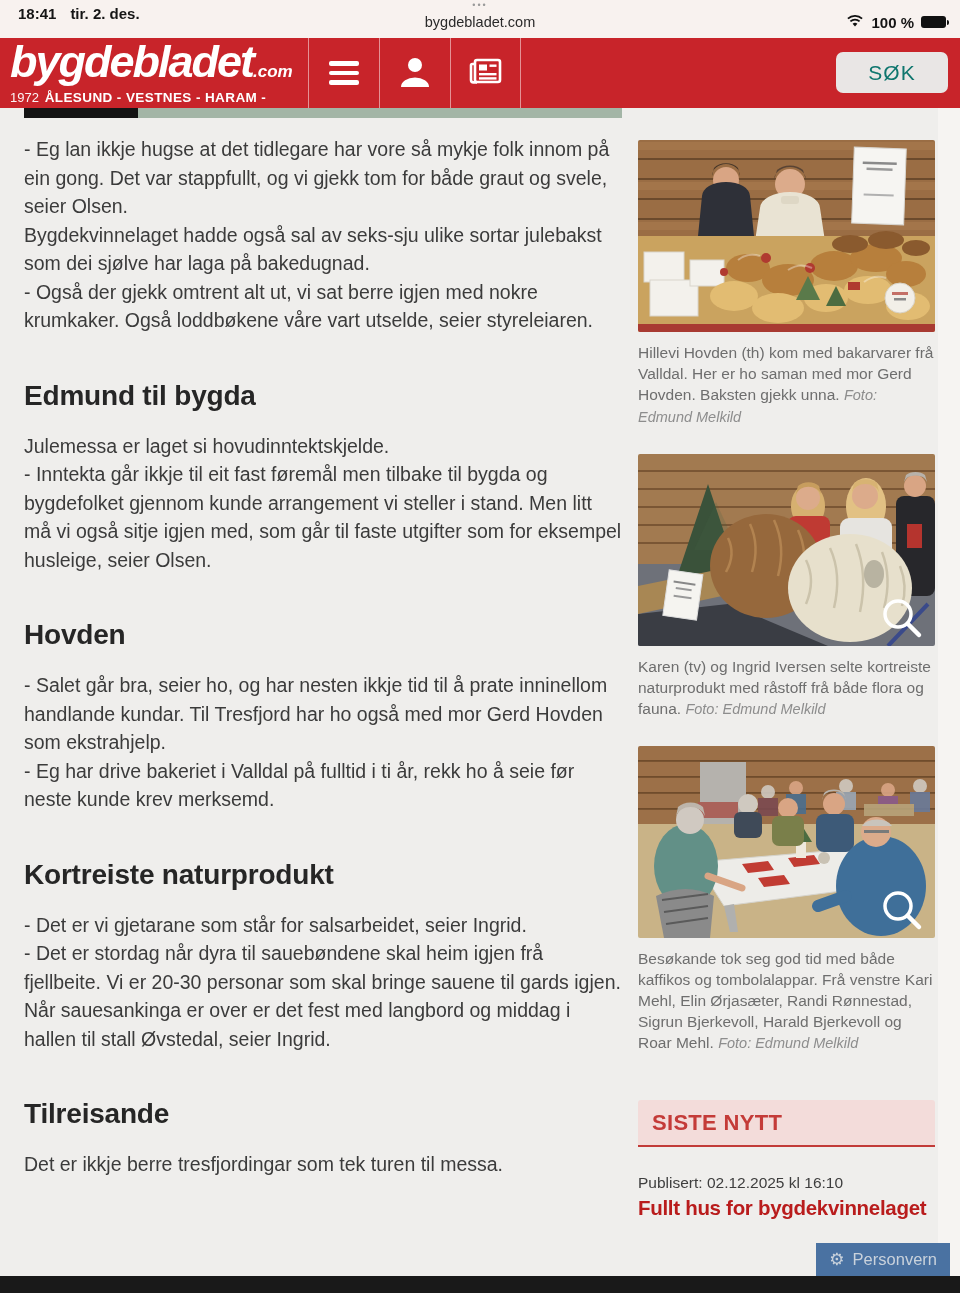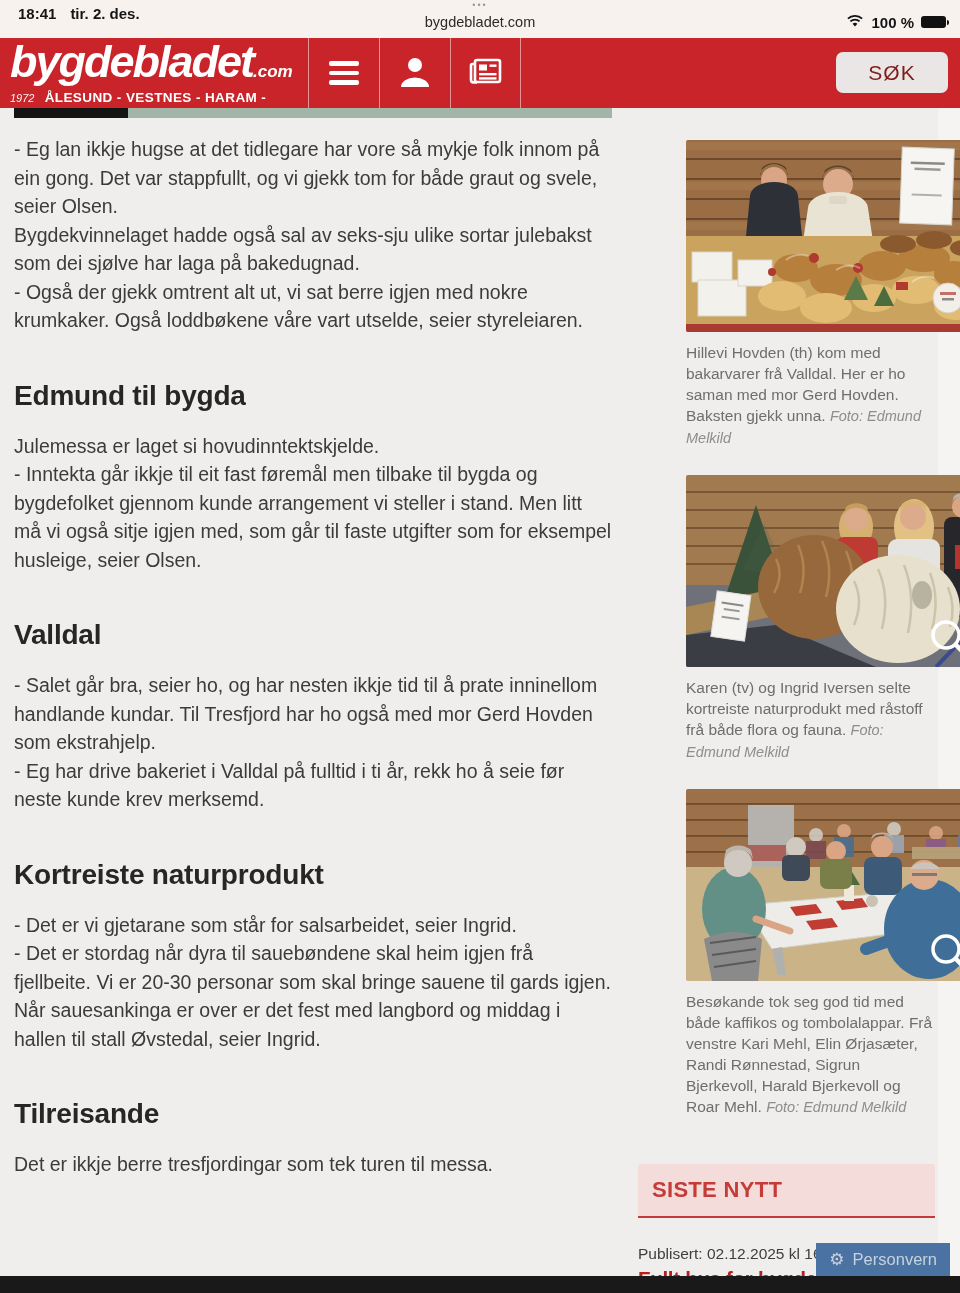--- a/index.html
+++ b/index.html
@@ -23,60 +23,60 @@
   .sb-right { display:flex; align-items:center; gap:7px; font-size:15px; font-weight:600; padding-top:3px; }
   .battery { width:25px; height:12px; background:#111; border-radius:3px; position:relative; }
   .battery:after { content:""; position:absolute; right:-3px; top:3.5px; width:2px; height:5px; background:#111; border-radius:0 2px 2px 0; }
 
   
   .site-header { height:70px; background:#c8242a; position:relative; display:flex; color:#fff; }
   .logo-block { width:308px; padding:3px 0 0 10px; cursor:pointer; }
   .logo-line { font-size:45px; font-weight:900; font-style:italic; letter-spacing:-2px; line-height:42px; white-space:nowrap; }
   .logo-com { font-size:17px; font-weight:700; letter-spacing:0; font-style:italic; }
   .logo-sub { display:flex; align-items:baseline; margin-top:-3px; }
-  .logo-year { font-size:11px; font-style:italic; opacity:.95; width:36px; }
+  .logo-year { font-size:13px; opacity:.95; width:36px; }
   .logo-tagline { font-size:13.5px; font-weight:700; letter-spacing:.4px; }
   .header-icons { display:flex; height:100%; }
   .icon-cell {
     width:71px; display:flex; align-items:center; justify-content:center;
     border-left:1px solid rgba(255,255,255,.5); cursor:pointer;
   }
   .icon-cell.last { border-right:1px solid rgba(255,255,255,.5); }
   .burger { display:flex; flex-direction:column; gap:5px; }
   .burger span { width:30px; height:4.5px; background:#fff; border-radius:2px; }
   .search-btn {
     position:absolute; right:12px; top:14px; width:112px; height:41px;
     background:#e9e6e5; border-radius:7px; border:none; cursor:pointer;
     display:flex; align-items:center; justify-content:center;
-    font-size:21px; color:#7f1d1d; letter-spacing:1px; font-family:inherit;
+    font-size:21px; color:#0f766e; letter-spacing:1px; font-family:inherit;
   }
 
   
   .content { position:absolute; top:108px; left:0; right:0; bottom:17px; background:#efeeec; overflow:hidden; }
   .right-gutter { position:absolute; top:0; bottom:0; left:938px; width:22px; background:#f6f4f2; }
 
-  .main-col { position:absolute; left:14px; top:0; width:598px; }
+  .main-col { position:absolute; left:24px; top:0; width:598px; }
   .img-sliver { height:10px; display:flex; margin-bottom:17px; }
   .sliver-black { width:114px; background:#141414; }
   .sliver-green { flex:1; background:#a3b5a6; }
 
   .article { font-size:19.5px; line-height:28.5px; color:#3b3b3b; }
   .article p { margin:0; }
   .article h2 { font-size:28px; line-height:33px; color:#262626; font-weight:700; margin:44px 0 20px; letter-spacing:-.2px; }
 
   
   .sidebar { position:absolute; left:638px; top:32px; width:297px; }
-  .photo-card { margin-bottom:26px;margin-left:48px; }
+  .photo-card { margin-bottom:26px; }
   .photo { width:297px; height:192px; position:relative; border-radius:2px; overflow:hidden; cursor:pointer; display:block; }
   .photo svg { display:block; }
   .caption { margin-top:10px; font-size:15.5px; line-height:21px; color:#6e6e6e; }
   .credit { font-style:italic; color:#8d8d8d; font-size:14.5px; }
 
   .siste-box {
-    margin-top:46px; height:54px; background:#f3dcda; border-bottom:2px solid #c23b38;
+    margin-top:46px; height:47px; background:#f3dcda; border-bottom:2px solid #c23b38;
     border-radius:3px 3px 0 0; display:flex; align-items:center; padding-left:14px;
     color:#c43b38; font-weight:700; font-size:22px; letter-spacing:.3px;
   }
   .publisert { margin-top:27px; font-size:15.5px; color:#3e3e3e; }
   .sn-headline { margin-top:4px; font-size:20.5px; font-weight:800; color:#b91c1c; letter-spacing:-.3px; cursor:pointer; }
 
   
   .privacy-btn {
     position:absolute; right:10px; bottom:17px; height:33px; z-index:5;
     background:#4a72a2; border:none; color:#c9d2dc; cursor:pointer;
@@ -161,21 +161,21 @@
     </div>
     <div class="article">
       <p>- Eg lan ikkje hugse at det tidlegare har vore så mykje folk innom på ein gong. Det var stappfullt, og vi gjekk tom for både graut og svele, seier Olsen.</p>
       <p>Bygdekvinnelaget hadde også sal av seks-sju ulike sortar julebakst som dei sjølve har laga på bakedugnad.</p>
       <p>- Også der gjekk omtrent alt ut, vi sat berre igjen med nokre krumkaker. Også loddbøkene våre vart utselde, seier styreleiaren.</p>
 
       <h2>Edmund til bygda</h2>
       <p>Julemessa er laget si hovudinntektskjelde.</p>
       <p>- Inntekta går ikkje til eit fast føremål men tilbake til bygda og bygdefolket gjennom kunde arrangement vi steller i stand. Men litt må vi også sitje igjen med, som går til faste utgifter som for eksempel husleige, seier Olsen.</p>
 
-      <h2>Valldal</h2>
+      <h2>Hovden</h2>
       <p>- Salet går bra, seier ho, og har nesten ikkje tid til å prate inninellom handlande kundar. Til Tresfjord har ho også med mor Gerd Hovden som ekstrahjelp.</p>
       <p>- Eg har drive bakeriet i Valldal på fulltid i ti år, rekk ho å seie før neste kunde krev merksemd.</p>
 
       <h2>Kortreiste naturprodukt</h2>
       <p>- Det er vi gjetarane som står for salsarbeidet, seier Ingrid.</p>
       <p>- Det er stordag når dyra til sauebøndene skal heim igjen frå fjellbeite. Vi er 20-30 personar som skal bringe sauene til gards igjen. Når sauesankinga er over er det fest med langbord og middag i hallen til stall Øvstedal, seier Ingrid.</p>
 
       <h2>Tilreisande</h2>
       <p>Det er ikkje berre tresfjordingar som tek turen til messa.</p>
     </div>

